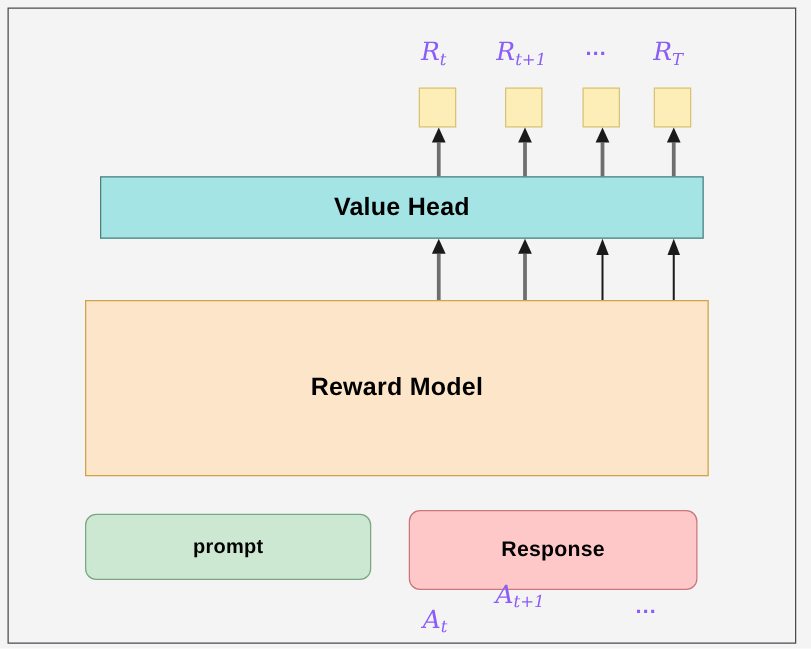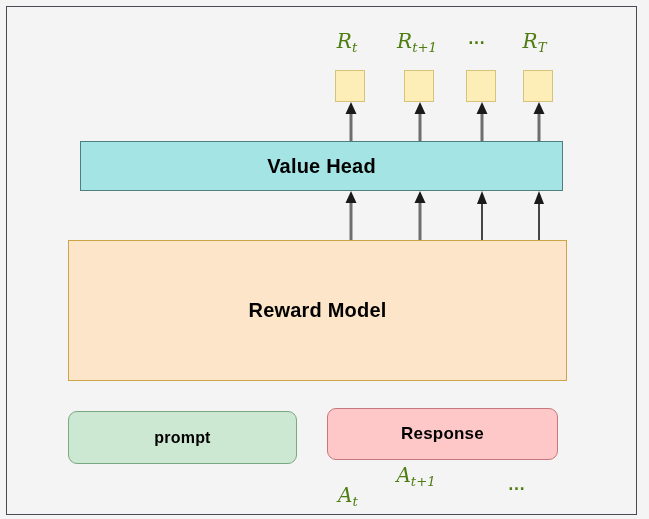--- a/index.html
+++ b/index.html
@@ -78,34 +78,34 @@
     height: 53px;
     background: #cde8d2;
     border: 1.5px solid #7aa882;
     border-radius: 9px;
     font-size: 16px;
   }
   #response-box {
     left: 320px;
     top: 401px;
     width: 231px;
-    height: 52px;
+    height: 64px;
     background: #ffc8c8;
     border: 1.5px solid #c9767c;
     border-radius: 9px;
     font-size: 17px;
   }
 
   
   .math-label {
     position: absolute;
     font-family: "DejaVu Serif", "Liberation Serif", serif;
     font-style: italic;
     font-size: 20px;
-    color: #4d7c0f;
+    color: #8b5cf6;
     white-space: nowrap;
     text-align: center;
   }
   .math-label sub {
     font-size: 0.66em;
     font-style: italic;
     vertical-align: -0.28em;
     letter-spacing: 0;
   }
   .math-label .dots {

